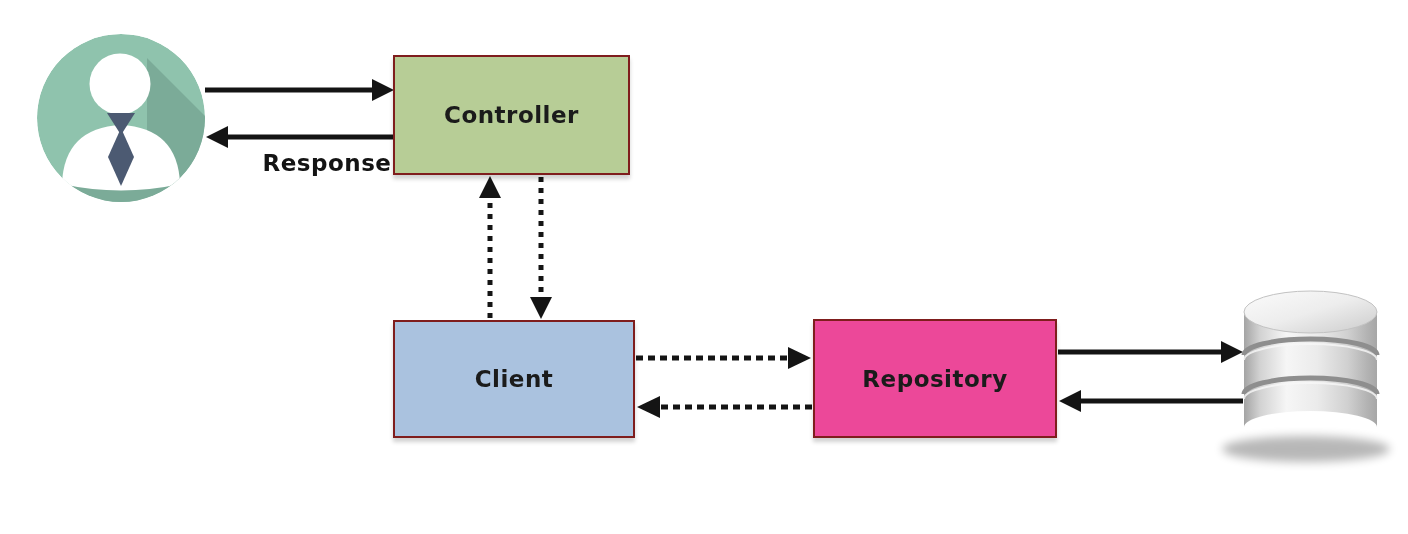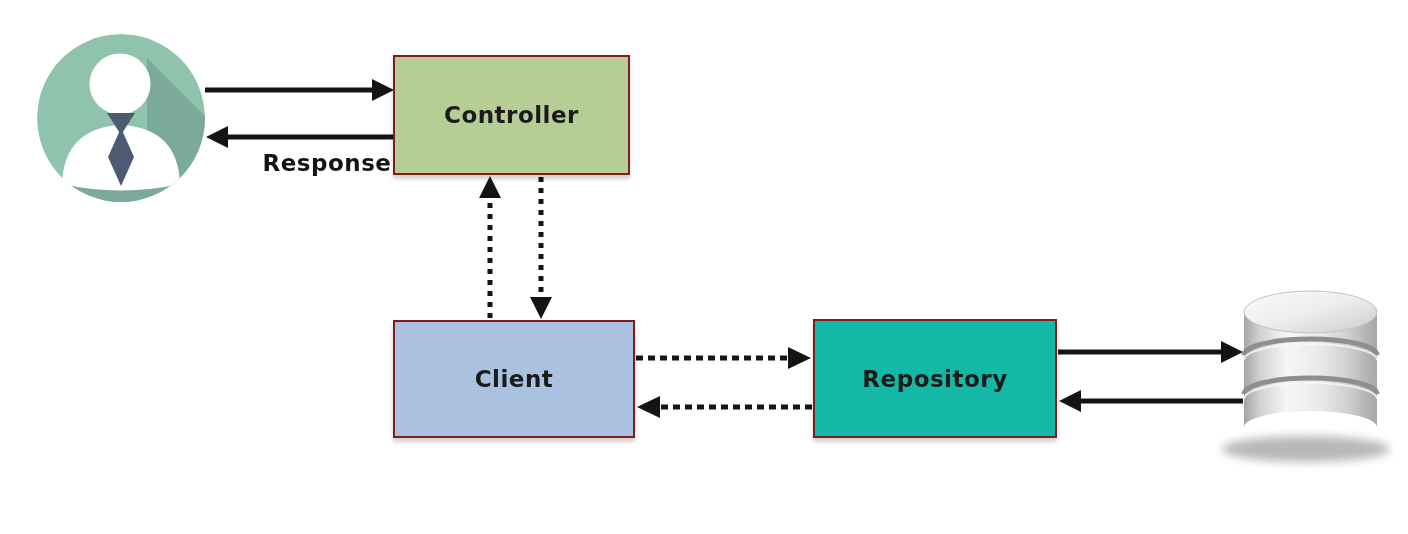--- a/index.html
+++ b/index.html
@@ -127,19 +127,19 @@
   </svg>
 
   <div class="node node-controller" style="background-color: rgb(183, 205, 150);">
     <span>Controller</span>
   </div>
 
   <div class="node node-service" style="background-color: rgb(170, 194, 223);">
     <span>Client</span>
   </div>
 
-  <div class="node node-repository" style="background-color: #14b8a6;">
+  <div class="node node-repository" style="background-color: #ec4899;">
     <span>Repository</span>
   </div>
 
   <div class="edge-label label-response">Response</div>
 
 </div>
 
 </body></html>

